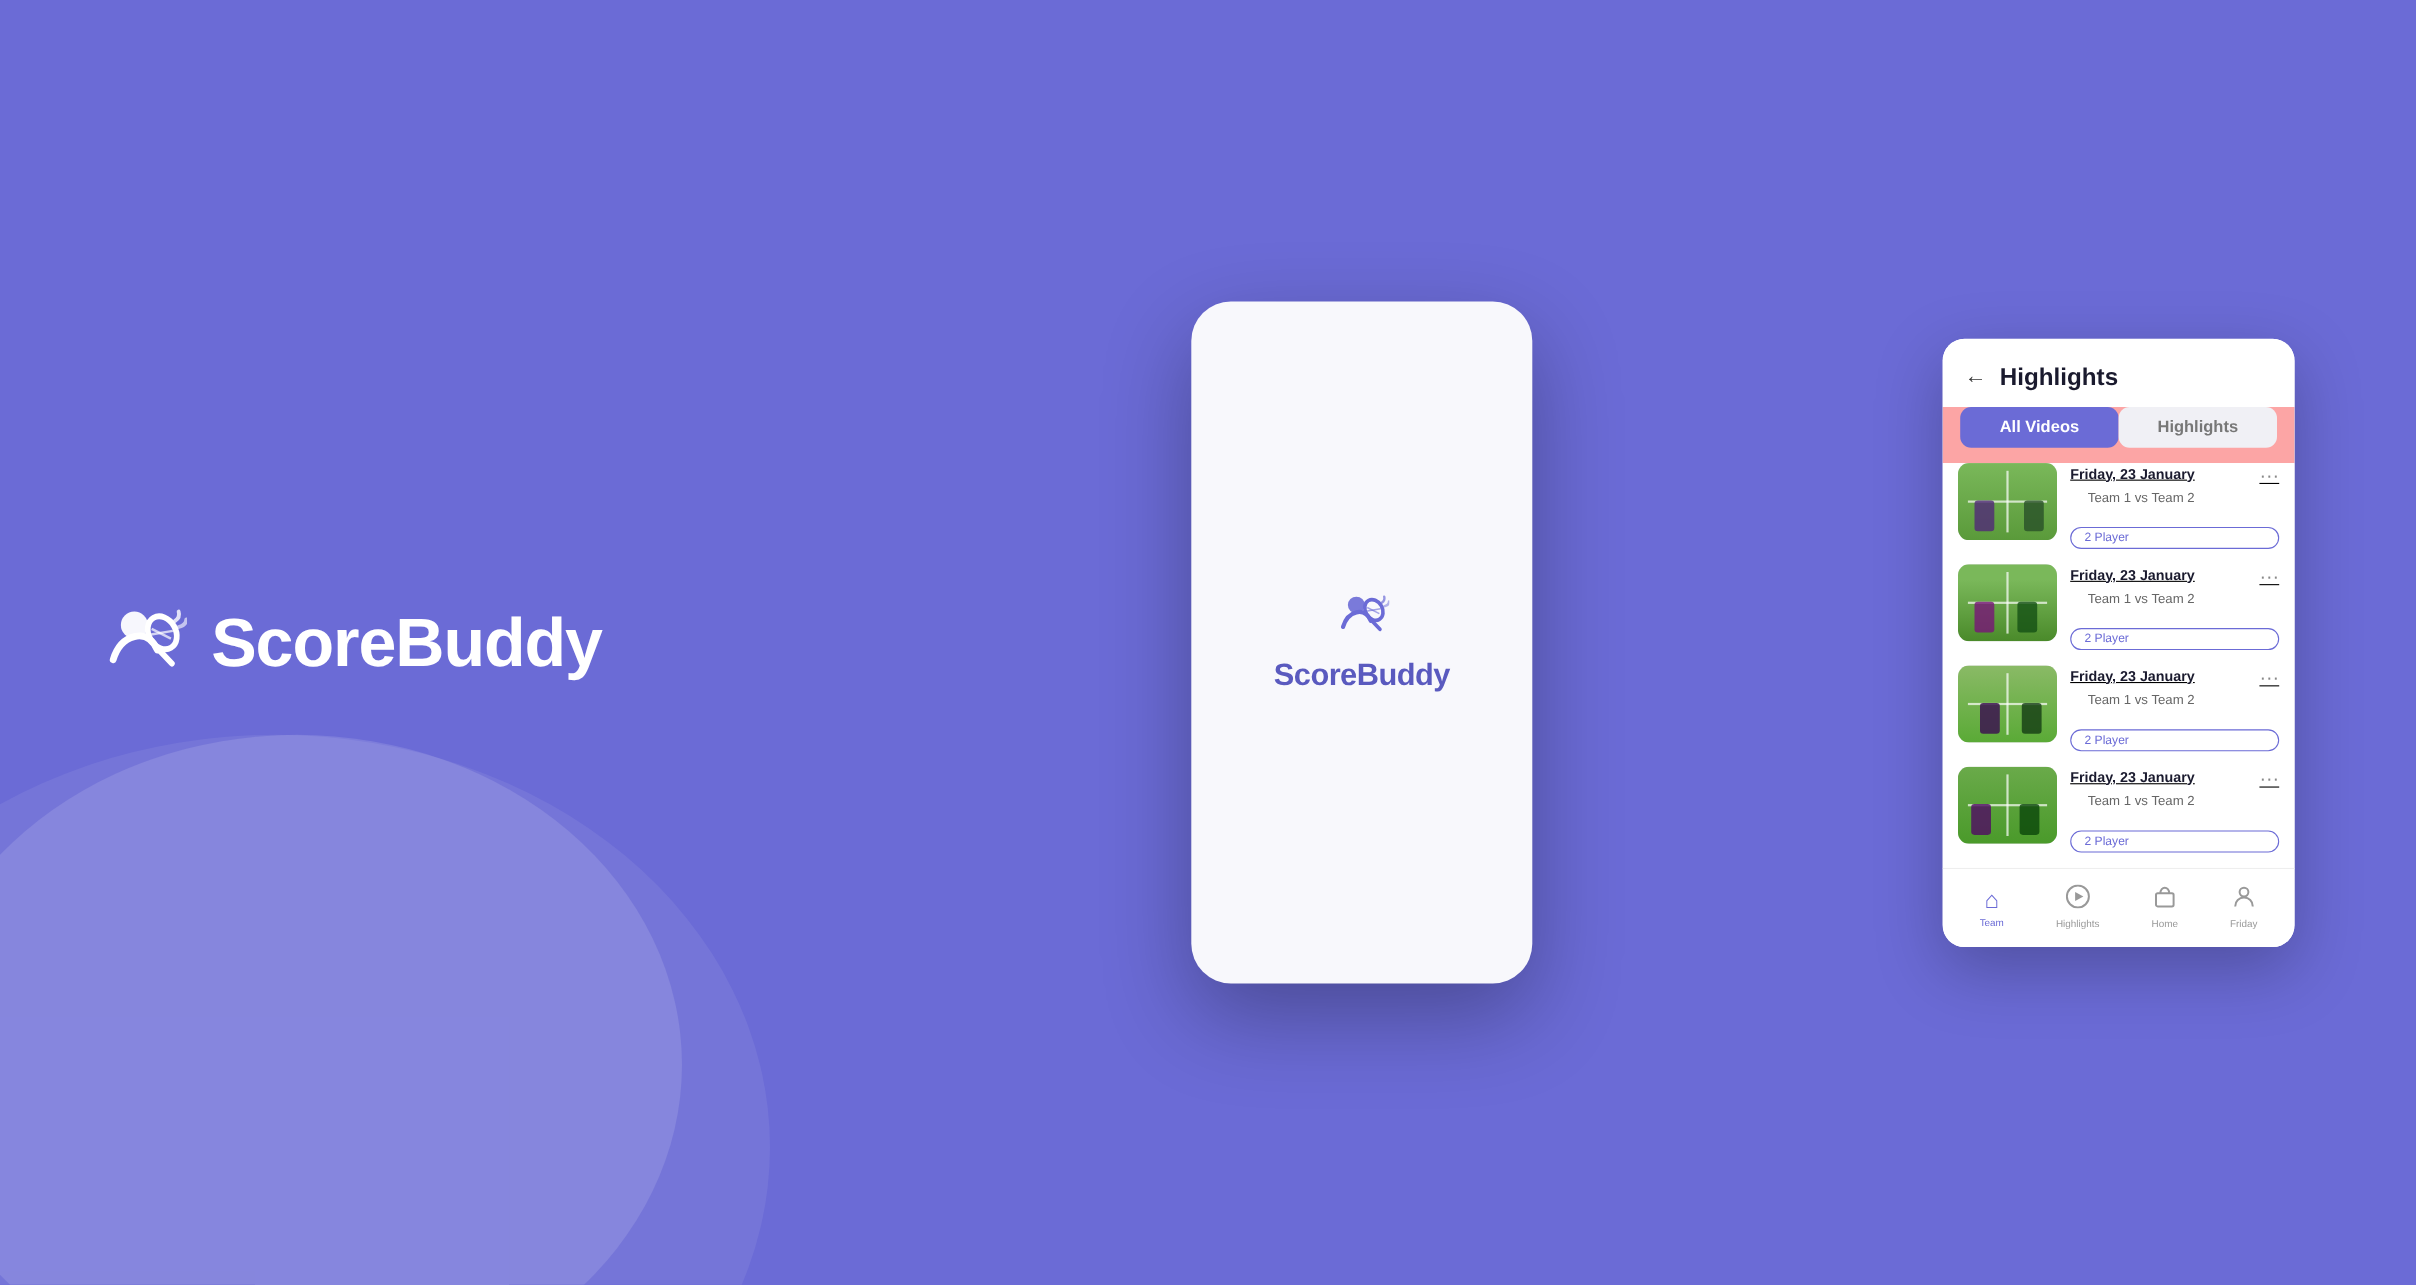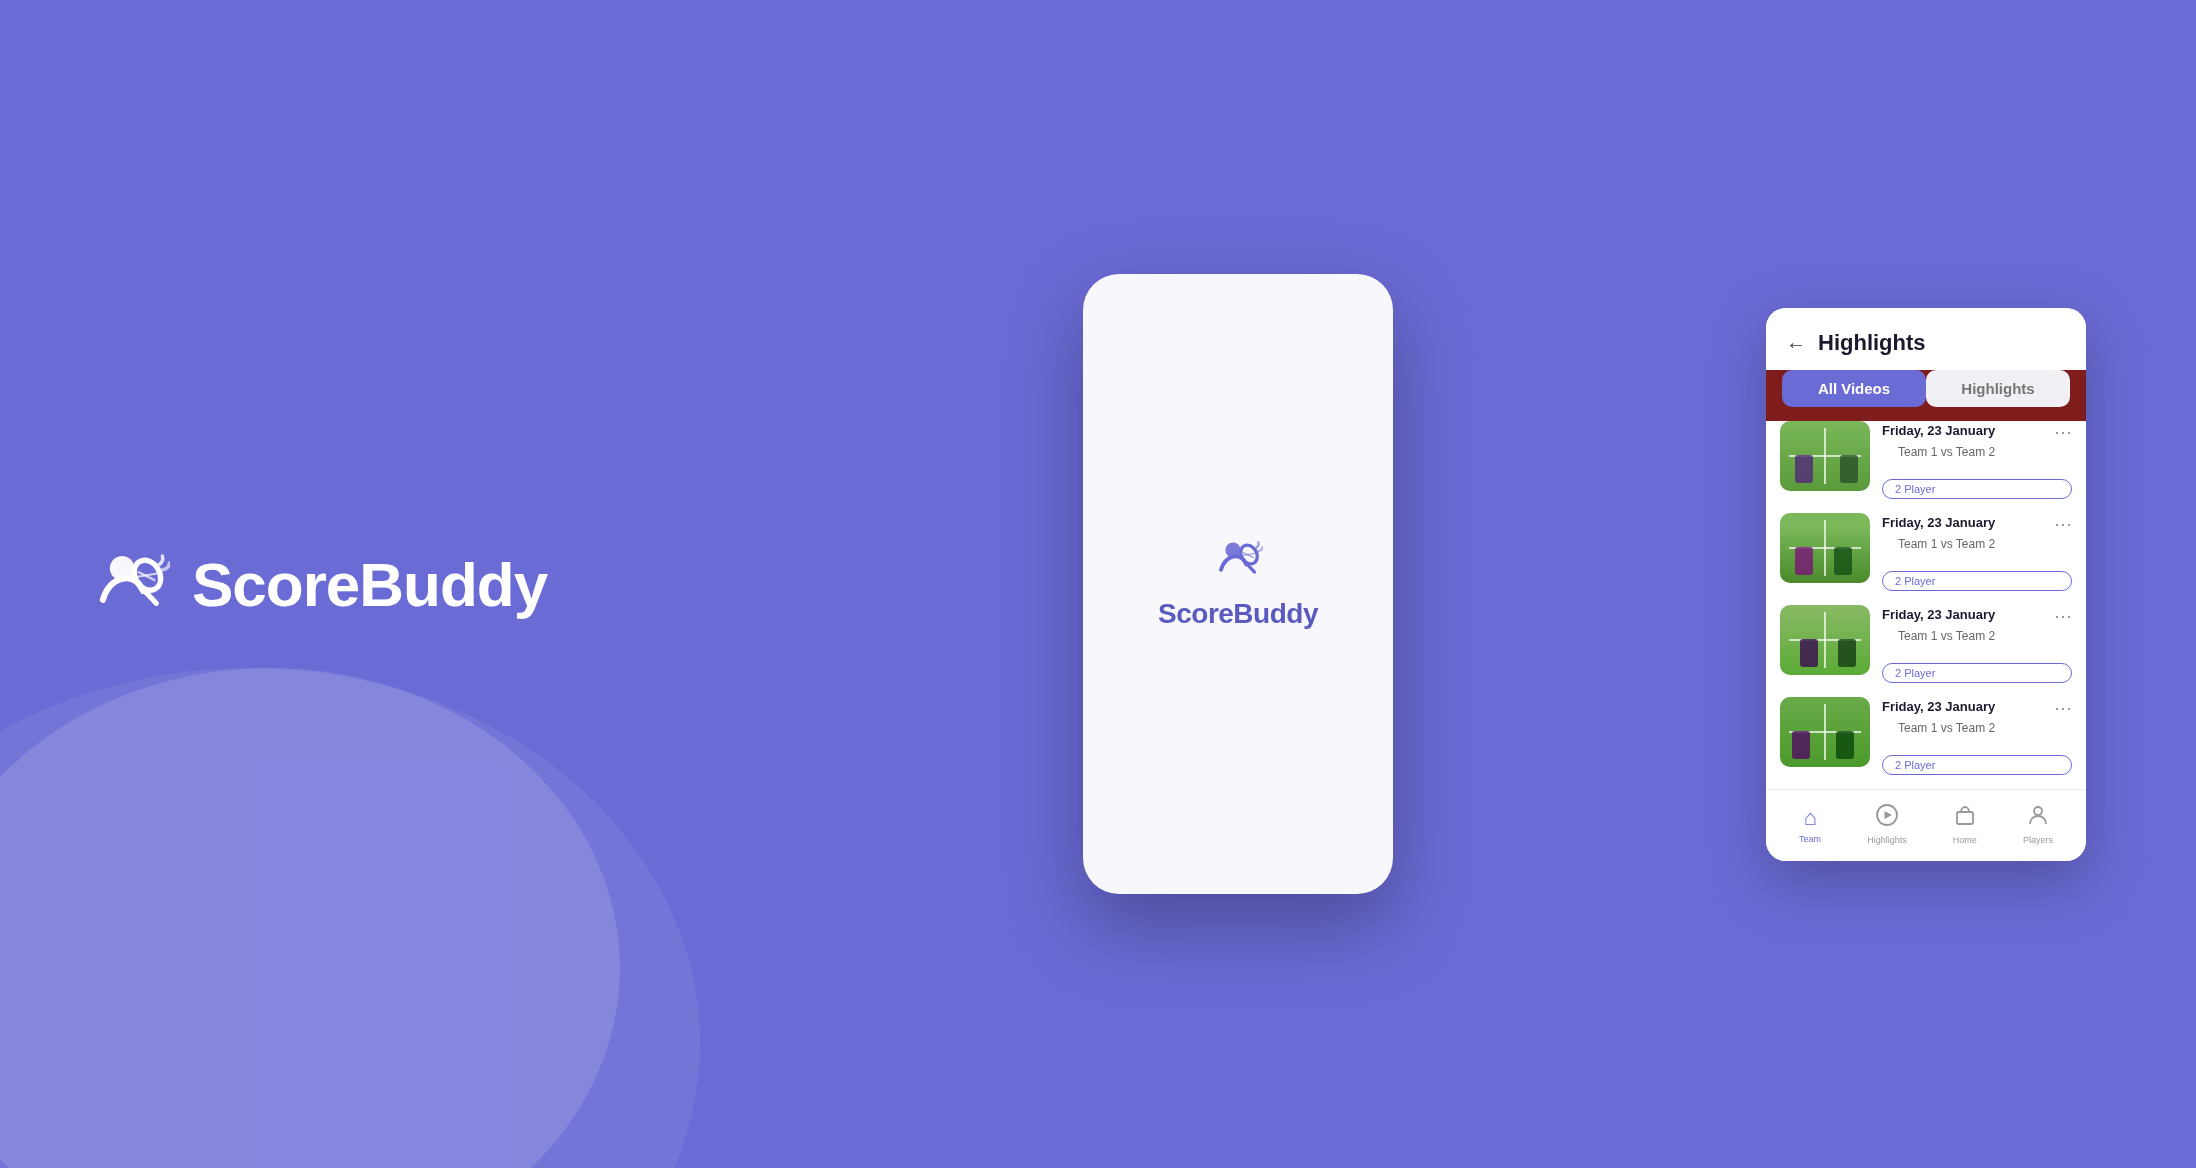--- a/index.html
+++ b/index.html
@@ -136,21 +136,21 @@
       font-size: 22px;
       font-weight: 700;
       color: #1a1a2e;
     }
 
     
     .tab-bar {
       display: flex;
       padding: 0 16px 14px;
       gap: 0;
-      background: #7f1d1d;
+      background: #fca5a5;
       justify-content: flex-end;
     }
 
     .tab-pill {
       flex: 1;
       text-align: center;
       padding: 10px 0;
       font-size: 15px;
       font-weight: 600;
       border-radius: 10px;
@@ -247,20 +247,21 @@
       display: flex;
       flex-direction: column;
       gap: 4px;
       padding-top: 2px;
     }
 
     .video-info-top {
       display: flex;
       justify-content: space-between;
       align-items: flex-start;
+      text-decoration: underline;
     }
 
     .video-date {
       font-size: 13px;
       font-weight: 700;
       color: #1a1a2e;
     }
 
     .video-more {
       font-size: 18px;
@@ -489,20 +490,20 @@
           </span>
           <span class="nav-label">Home</span>
         </div>
         <div class="nav-item">
           <span class="nav-icon">
             <svg width="22" height="22" viewBox="0 0 22 22" fill="none">
               <circle cx="11" cy="7" r="4" stroke="#999" stroke-width="1.8"></circle>
               <path d="M3 20 C3 15 6.5 12 11 12 C15.5 12 19 15 19 20" stroke="#999" stroke-width="1.8" fill="none"></path>
             </svg>
           </span>
-          <span class="nav-label">Players</span>
+          <span class="nav-label">Friday</span>
         </div>
       </div>
 
     </div>
   </div>
 
 </div>
 
 </body></html>

